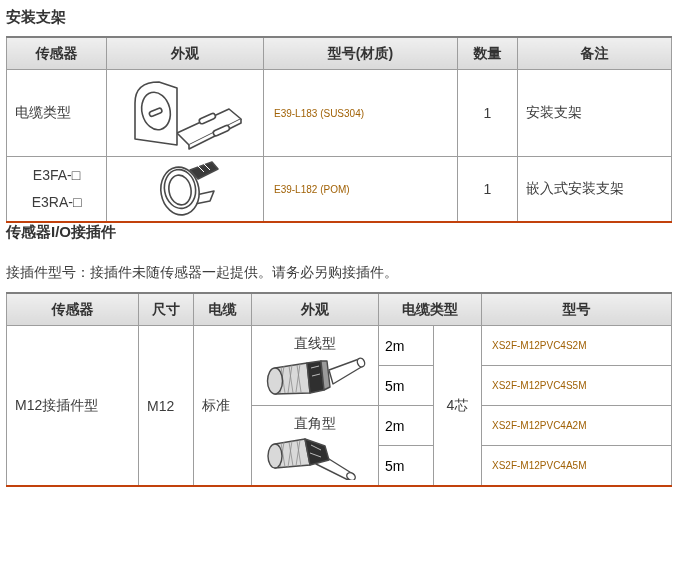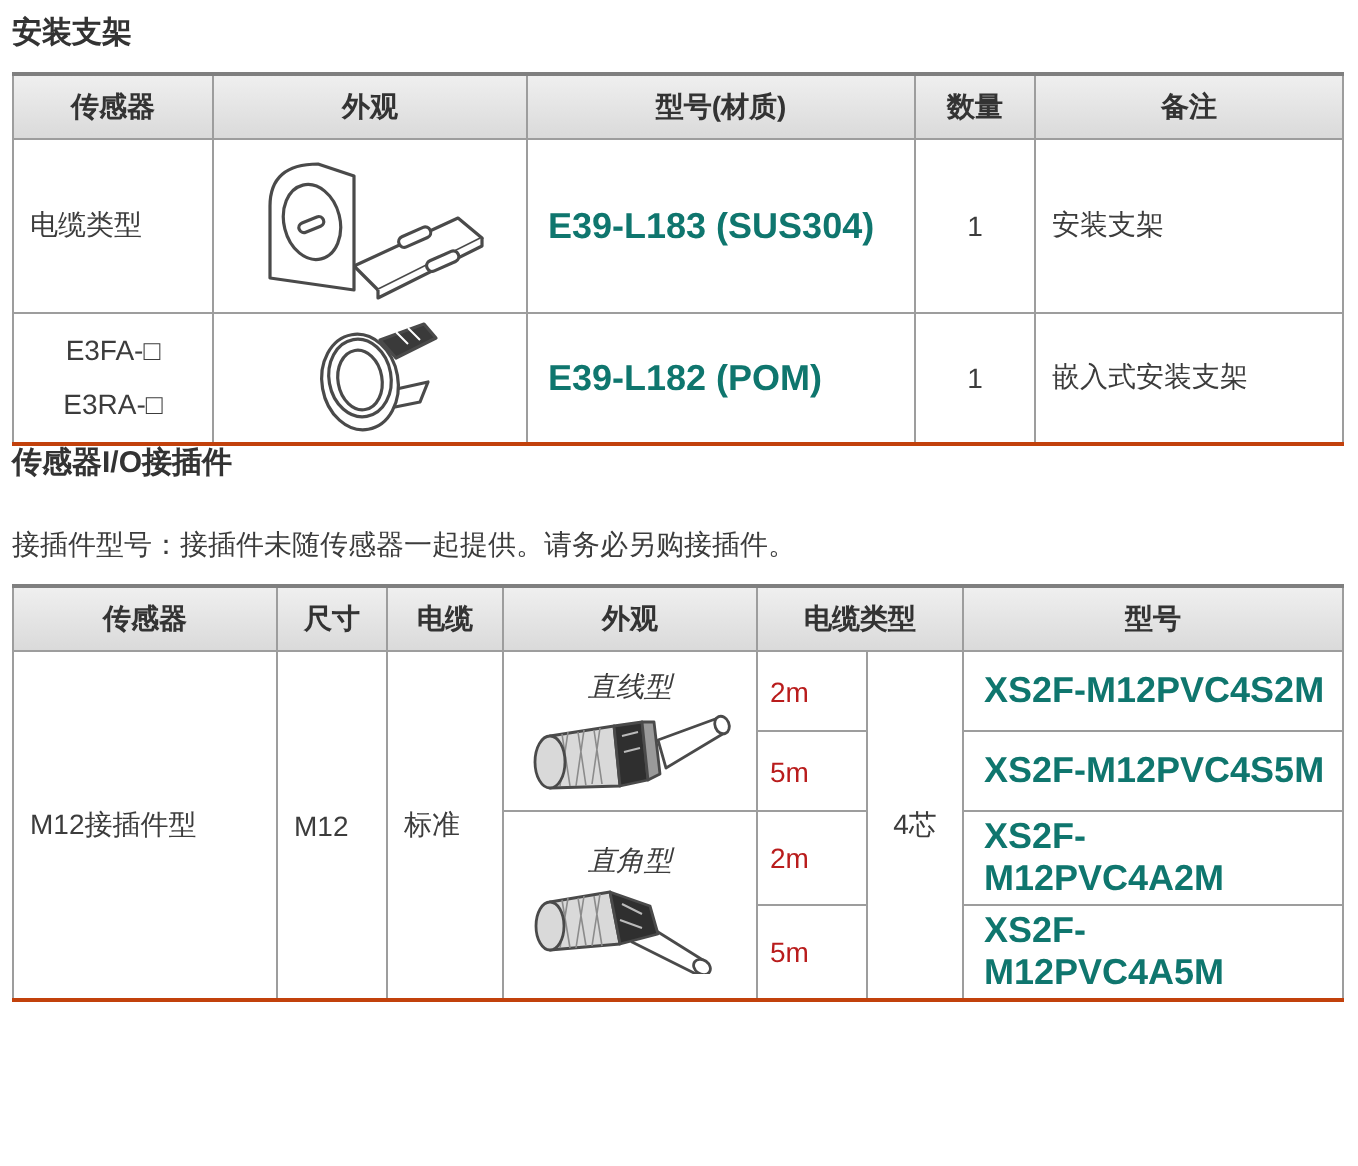--- a/index.html
+++ b/index.html
@@ -17,28 +17,28 @@
         border-top:2px solid #7f7f7f;border-bottom:2px solid #c2410c;}
   table.second{margin-top:12px;}
   th{
     background:linear-gradient(#efefef,#dadada);
     font-size:14px;font-weight:bold;color:#333;
     height:31px;border:1px solid #9d9d9d;padding:0 2px;
   }
   td{border:1px solid #9d9d9d;font-size:14px;padding:2px 8px;vertical-align:middle;background:#fff;}
   td.pic{text-align:center;padding:2px 0;}
   td.qty{text-align:center;padding:2px 0;}
-  td.model{font-weight:bold;color:#0f766e;font-size:18px;padding-left:10px;}
-  td.len{color:#b91c1c;padding-left:6px;}
+  td.model{font-weight:normal;color:#a16207;font-size:10px;padding-left:10px;}
+  td.len{color:#000000;padding-left:6px;}
   td.cores{text-align:center;padding:2px 0;}
   tr.row1 td{height:82px;}
   tr.row2 td{height:60px;}
   table.second td{height:35px;}
   .two-line span{display:block;line-height:27px;text-align:center;}
-  .app-label{display:block;font-size:14px;text-align:center;line-height:17px;margin-top:1px;font-style:italic;}
+  .app-label{display:block;font-size:14px;text-align:center;line-height:17px;margin-top:1px;}
   .app-cell{padding:3px 0 1px 0;text-align:center;}
   svg{display:block;margin:0 auto;}
 </style>
 </head>
 <body>
 
 <div class="wrap">
 
   <h2 class="sec-title">安装支架</h2>
 

